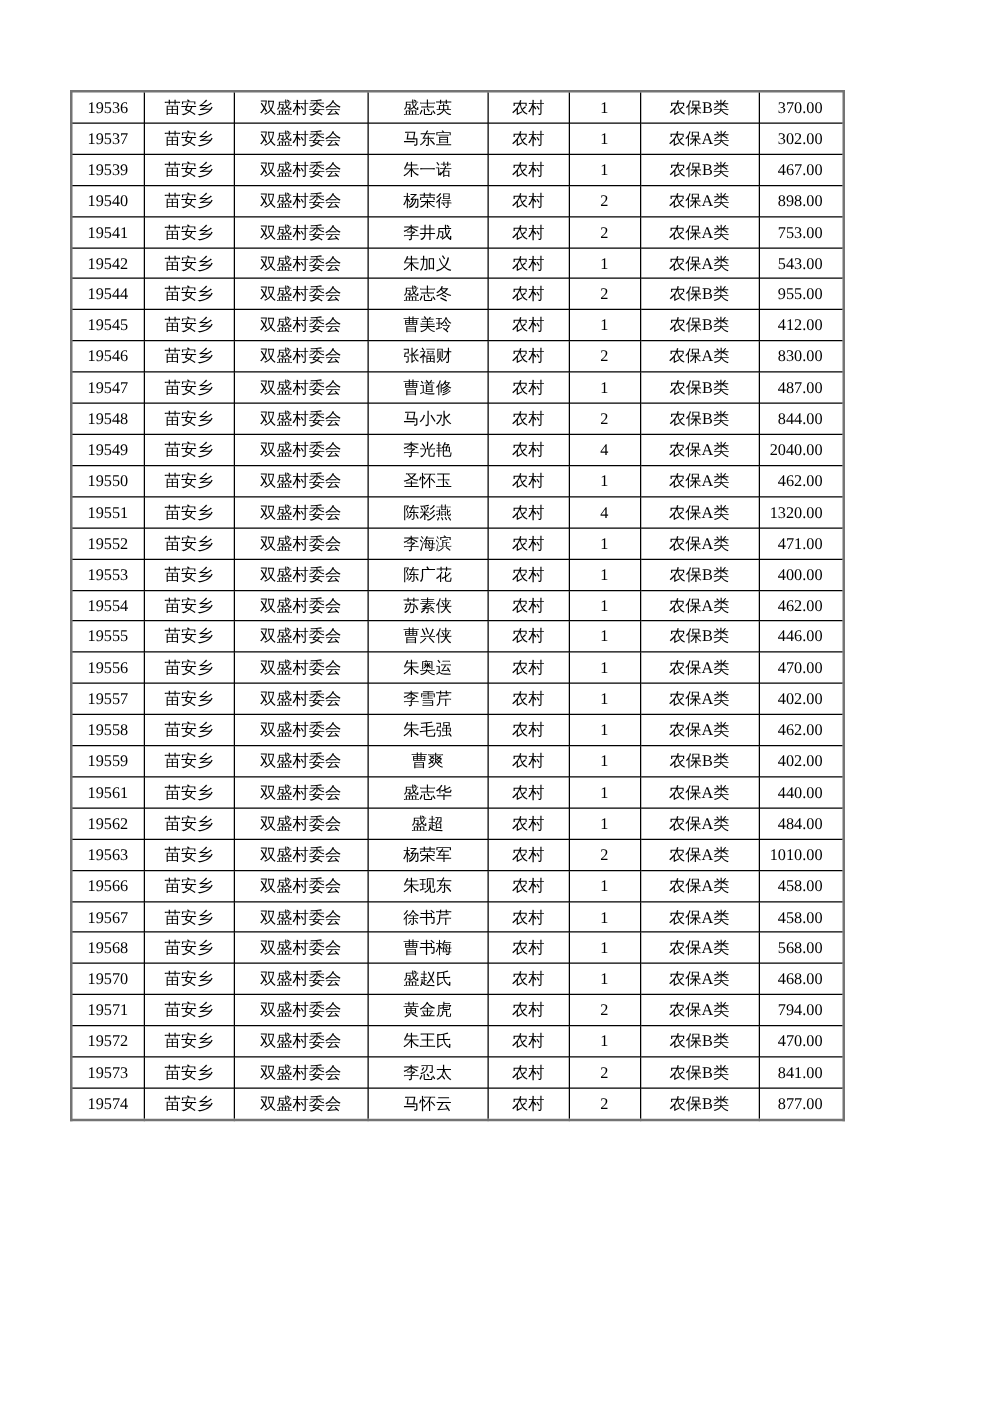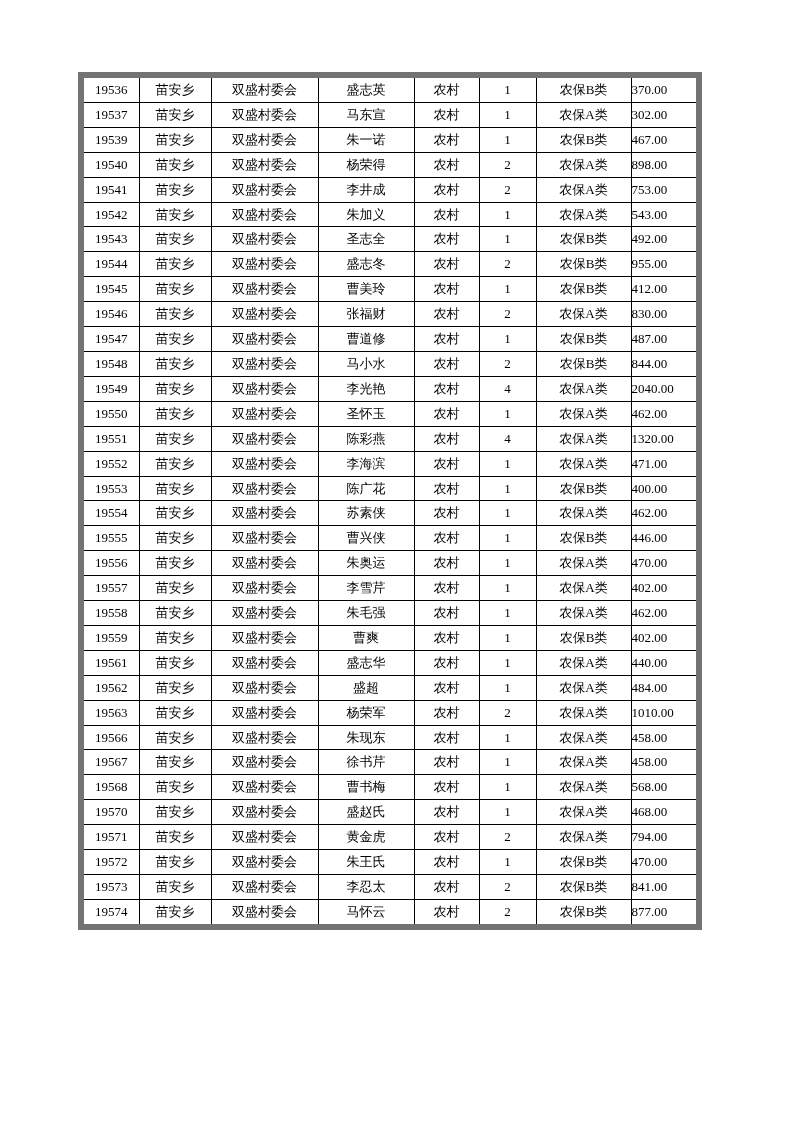--- a/index.html
+++ b/index.html
@@ -11,41 +11,41 @@
     position: relative;
     width: 793px;
     height: 1122px;
     background: #ffffff;
     color: #000000;
     font-family: "Liberation Serif", "DejaVu Serif", serif;
     overflow: hidden;
   }
   table.data-table {
     position: absolute;
-    left: 78px;
+    left: 56px;
     top: 72px;
     width: 618px;
     border-collapse: collapse;
     table-layout: fixed;
-    border: 6px solid #737373;
+    border: 2px solid #737373;
   }
   table.data-table td {
     border: 1px solid #000000;
     height: 23.9px;
     padding: 0;
     font-size: 13px;
     line-height: 23.9px;
     text-align: center;
     white-space: nowrap;
     overflow: hidden;
     color: #000000;
   }
   table.data-table td.col-amount {
-    text-align: left;
-    padding-right: 0;
+    text-align: right;
+    padding-right: 16px;
   }
 </style>
 </head>
 <body>
 
 <div class="page">
   <table class="data-table">
     <colgroup>
       <col style="width:58px">
       <col style="width:72px">
@@ -111,30 +111,20 @@
           <td>19542</td>
           <td>苗安乡</td>
           <td>双盛村委会</td>
           <td>朱加义</td>
           <td>农村</td>
           <td>1</td>
           <td>农保A类</td>
           <td class="col-amount">543.00</td>
         </tr>
         <tr>
-          <td>19543</td>
-          <td>苗安乡</td>
-          <td>双盛村委会</td>
-          <td>圣志全</td>
-          <td>农村</td>
-          <td>1</td>
-          <td>农保B类</td>
-          <td class="col-amount">492.00</td>
-        </tr>
-        <tr>
           <td>19544</td>
           <td>苗安乡</td>
           <td>双盛村委会</td>
           <td>盛志冬</td>
           <td>农村</td>
           <td>2</td>
           <td>农保B类</td>
           <td class="col-amount">955.00</td>
         </tr>
         <tr>

